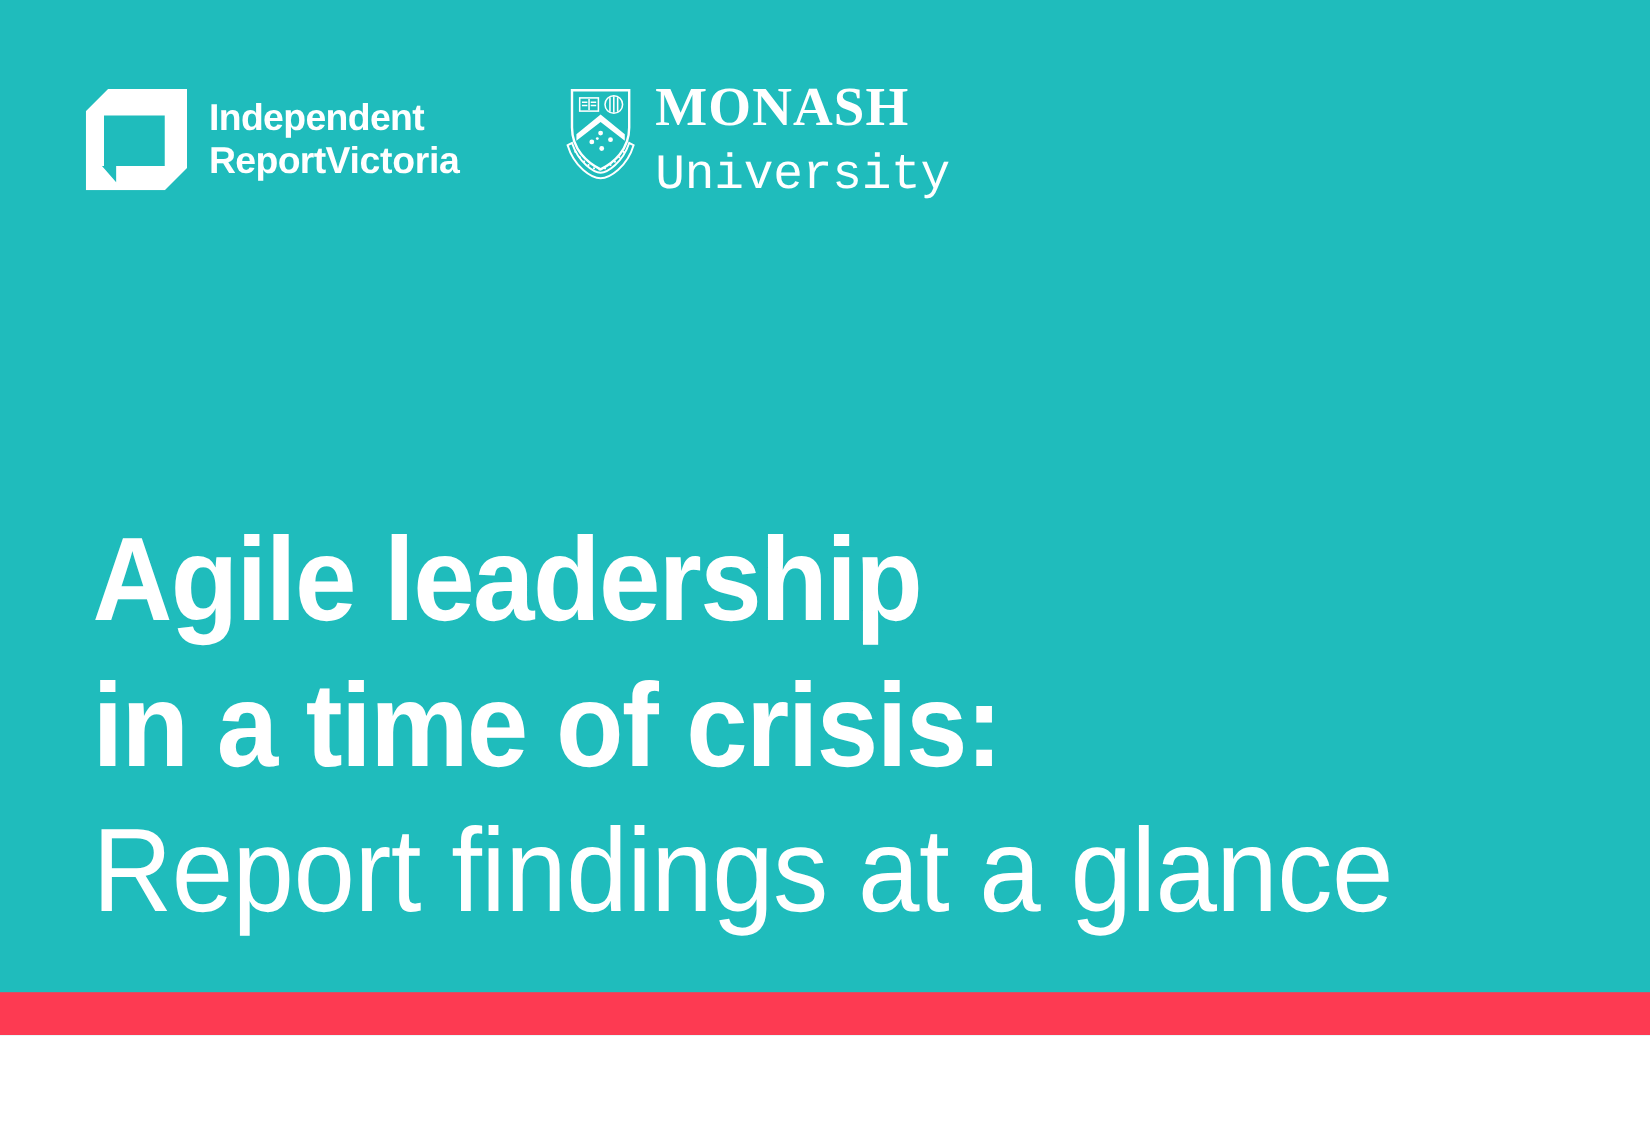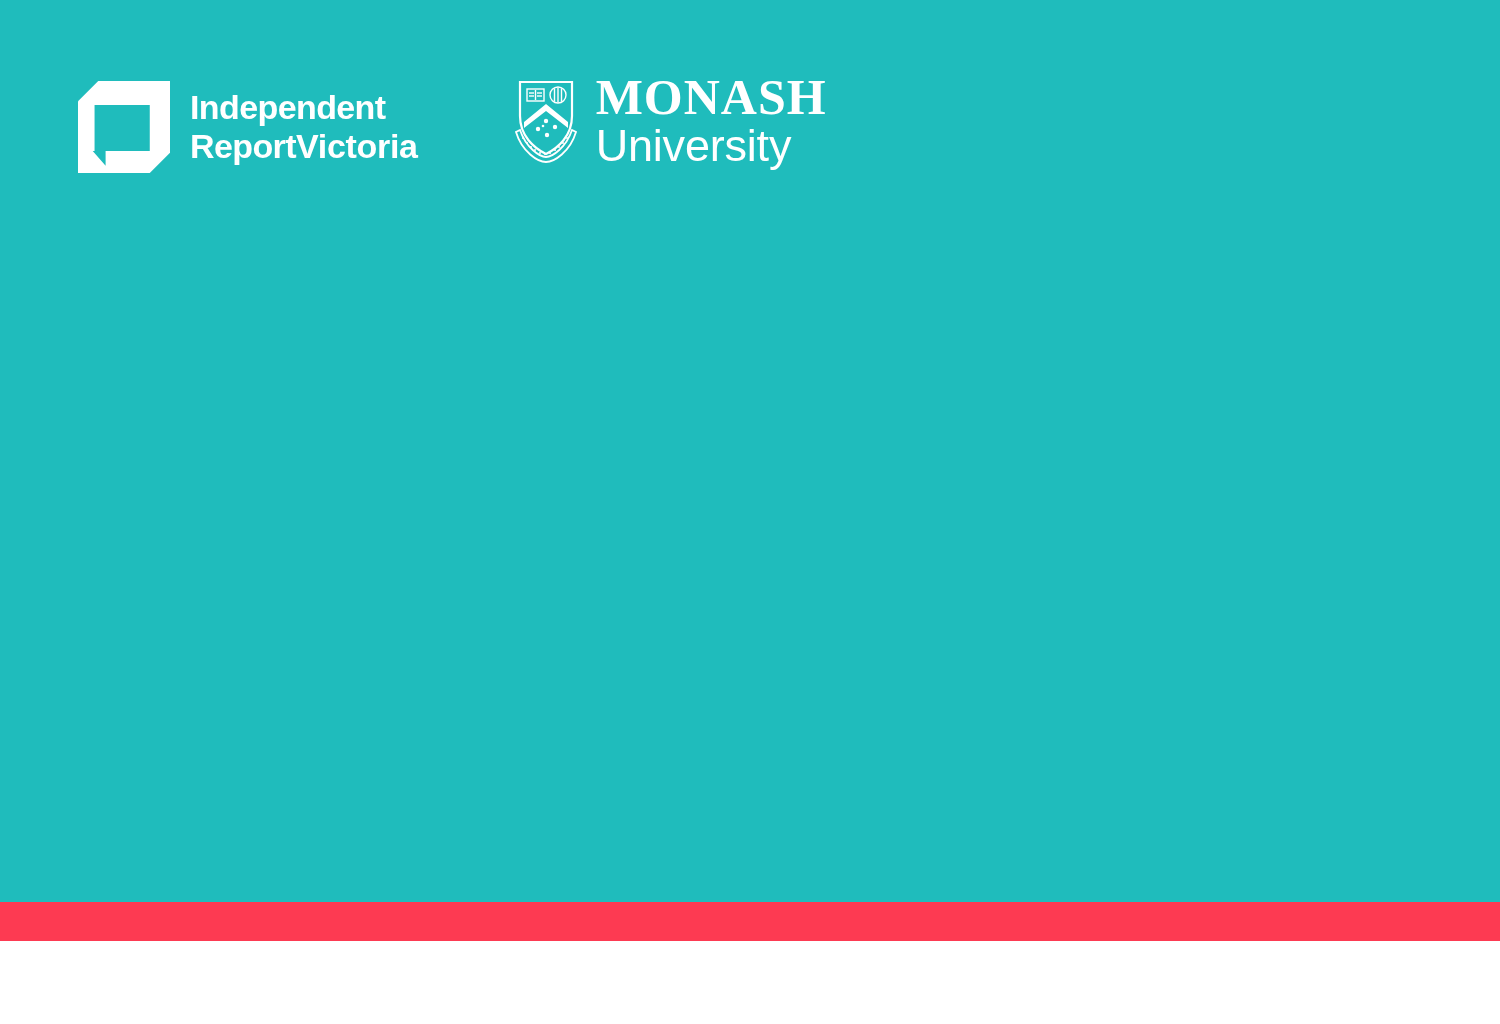--- a/index.html
+++ b/index.html
@@ -77,26 +77,26 @@
   }
   .monash-name {
     font-family: "Liberation Serif", serif;
     font-size: 50px;
     line-height: 0.92;
     letter-spacing: 1px;
     font-weight: 700;
     white-space: nowrap;
   }
   .monash-sub {
-    font-family: Liberation Sans, sans-serif;
+    font-family: Liberation Mono, monospace;
     font-size: 45px;
     font-weight: 300;
     line-height: 1.05;
     letter-spacing: -0.2px;
-    margin-top: 2px;
+    margin-top: 16px;
     white-space: nowrap;
   }
 
   
   .title-block {
     position: absolute;
     left: 84px;
     top: 440px;
     color: #ffffff;
   }
@@ -196,16 +196,21 @@
         </svg>
       </span>
       <div class="monash-words">
         <div class="monash-name">MONASH</div>
         <div class="monash-sub">University</div>
       </div>
     </div>
 
   </div>
 
+  <h1 class="title-block">
+    <span class="title-line title-bold">Agile leadership</span>
+    <span class="title-line title-bold">in a time of crisis:</span>
+    <span class="title-line title-light">Report findings at a glance</span>
+  </h1>
 
   <div class="footer-bar"></div>
 
 </div>
 
 </body></html>

